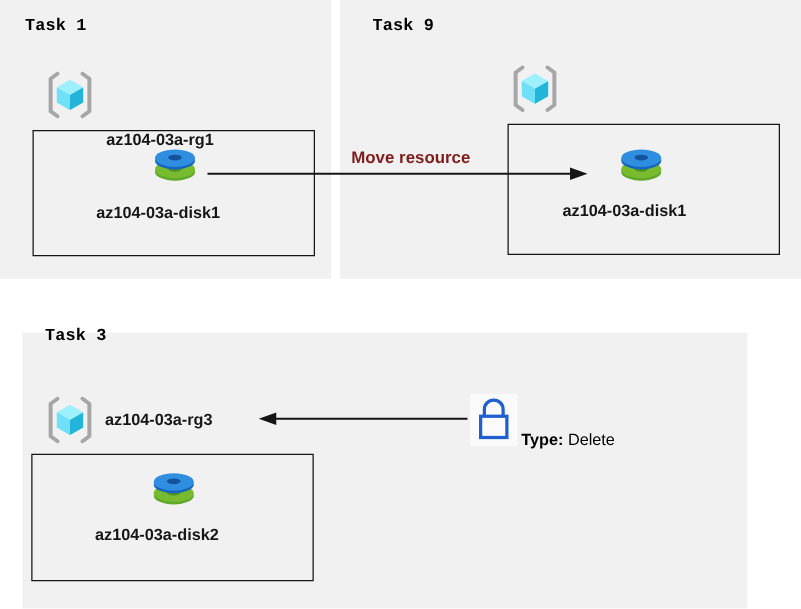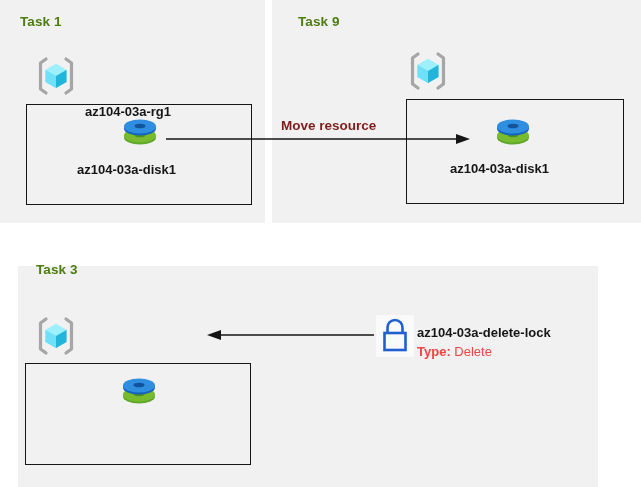--- a/index.html
+++ b/index.html
@@ -19,41 +19,42 @@
     overflow: hidden;
   }
   .panel {
     position: absolute;
     background: #f1f1f1;
   }
   .panel-title {
     position: absolute;
     font-size: 13.5px;
     font-weight: bold;
-    color: #4d7c0f;
+    color: #000000;
     letter-spacing: 0.1px;
     white-space: nowrap;
+    font-family: Liberation Mono, monospace;
   }
   .inner-box {
     position: absolute;
     border: 1.6px solid #151515;
     background: transparent;
     box-sizing: border-box;
   }
   .label {
     position: absolute;
     font-size: 13px;
     font-weight: bold;
     color: #161616;
     white-space: nowrap;
   }
   .label-sub {
     position: absolute;
     font-size: 13px;
-    color: #ef4444;
+    color: #000000;
     white-space: nowrap;
   }
   .label-sub b { font-weight: bold; }
   .icon-rg, .icon-disk, .icon-lock {
     position: absolute;
   }
   .arrow-layer {
     position: absolute;
     left: 0; top: 0;
     width: 641px;
@@ -136,41 +137,42 @@
   <div class="icon-rg" style="left:35px; top:316px; width:42px; height:40px;">
     <svg width="42" height="40" viewBox="0 0 42 40">
       <path d="M11 3 L5.5 7 L5.5 33 L11 37" fill="none" stroke="#a6a6a6" stroke-width="3.2" stroke-linecap="round" stroke-linejoin="round"></path>
       <path d="M31 3 L36.5 7 L36.5 33 L31 37" fill="none" stroke="#a6a6a6" stroke-width="3.2" stroke-linecap="round" stroke-linejoin="round"></path>
       <polygon points="21,8 31.5,14 31.5,26 21,32 10.5,26 10.5,14" fill="#7ee8fb"></polygon>
       <polygon points="21,8 31.5,14 21,20 10.5,14" fill="#9ff0fd"></polygon>
       <polygon points="21,20 31.5,14 31.5,26 21,32" fill="#23b5d9"></polygon>
       <polygon points="21,20 10.5,14 10.5,26 21,32" fill="#6fe0f8"></polygon>
     </svg>
   </div>
+  <div class="label" style="left:84px; top:328px;">az104-03a-rg3</div>
 
   <div class="inner-box" style="left:25px; top:363px; width:226px; height:102px;"></div>
 
   <div class="icon-disk" style="left:119px; top:372px; width:40px; height:40px;">
     <svg width="40" height="40" viewBox="0 0 40 40">
       <ellipse cx="20" cy="24.5" rx="16" ry="7" fill="#5fa82a"></ellipse>
       <ellipse cx="20" cy="22.5" rx="16" ry="7" fill="#78bb2e"></ellipse>
       <ellipse cx="20" cy="22" rx="5.5" ry="2.3" fill="#4f9022"></ellipse>
       <ellipse cx="20" cy="15.5" rx="16" ry="7" fill="#1565c0"></ellipse>
       <ellipse cx="20" cy="13.5" rx="16" ry="7" fill="#2f8ee0"></ellipse>
       <ellipse cx="20" cy="13" rx="5.5" ry="2.3" fill="#13539e"></ellipse>
     </svg>
   </div>
+  <div class="label" style="left:76px; top:420px;">az104-03a-disk2</div>
 
   <div class="icon-lock" style="left:376px; top:315px; width:38px; height:42px; background:#fafafa;">
     <svg width="38" height="42" viewBox="0 0 38 42">
       <path d="M11.5 18 L11.5 12.5 A7.5 7.5 0 0 1 26.5 12.5 L26.5 18" fill="none" stroke="#1f5fd0" stroke-width="2.6"></path>
       <rect x="8.5" y="18" width="21" height="17" fill="none" stroke="#1f5fd0" stroke-width="2.6"></rect>
     </svg>
   </div>
-  <div class="label" style="left:417px; top:325px;">az104-03a-delete-lock</div>
   <div class="label-sub" style="left:417px; top:344px;">
     <b>Type:</b><span>&nbsp;</span><span>Delete</span>
   </div>
 
   <svg class="arrow-layer" width="641" height="487" viewBox="0 0 641 487">
 
     <line x1="166" y1="139" x2="458" y2="139" stroke="#151515" stroke-width="1.7"></line>
     <polygon points="470,139 456,134 456,144" fill="#151515"></polygon>
 
     <line x1="374" y1="335" x2="218" y2="335" stroke="#151515" stroke-width="1.7"></line>

